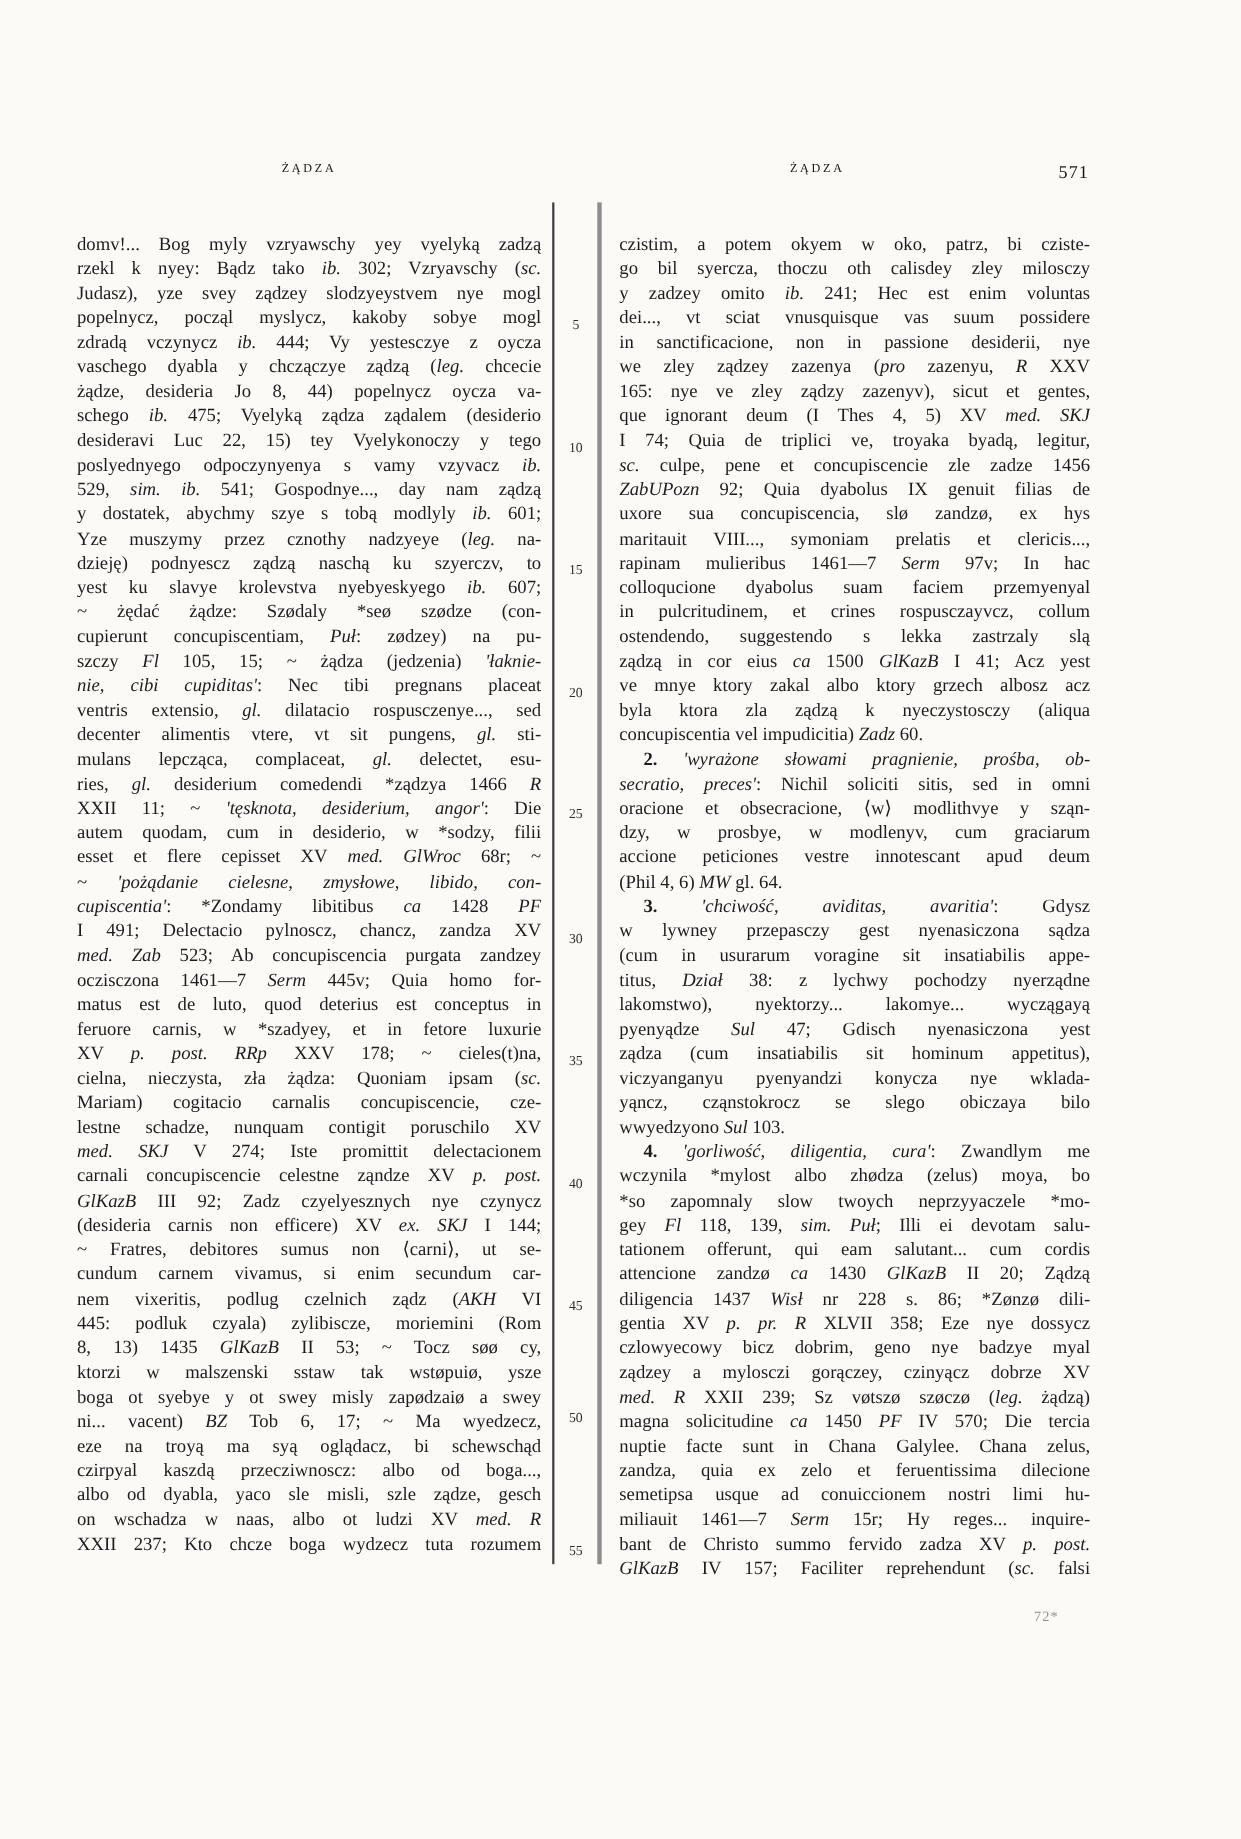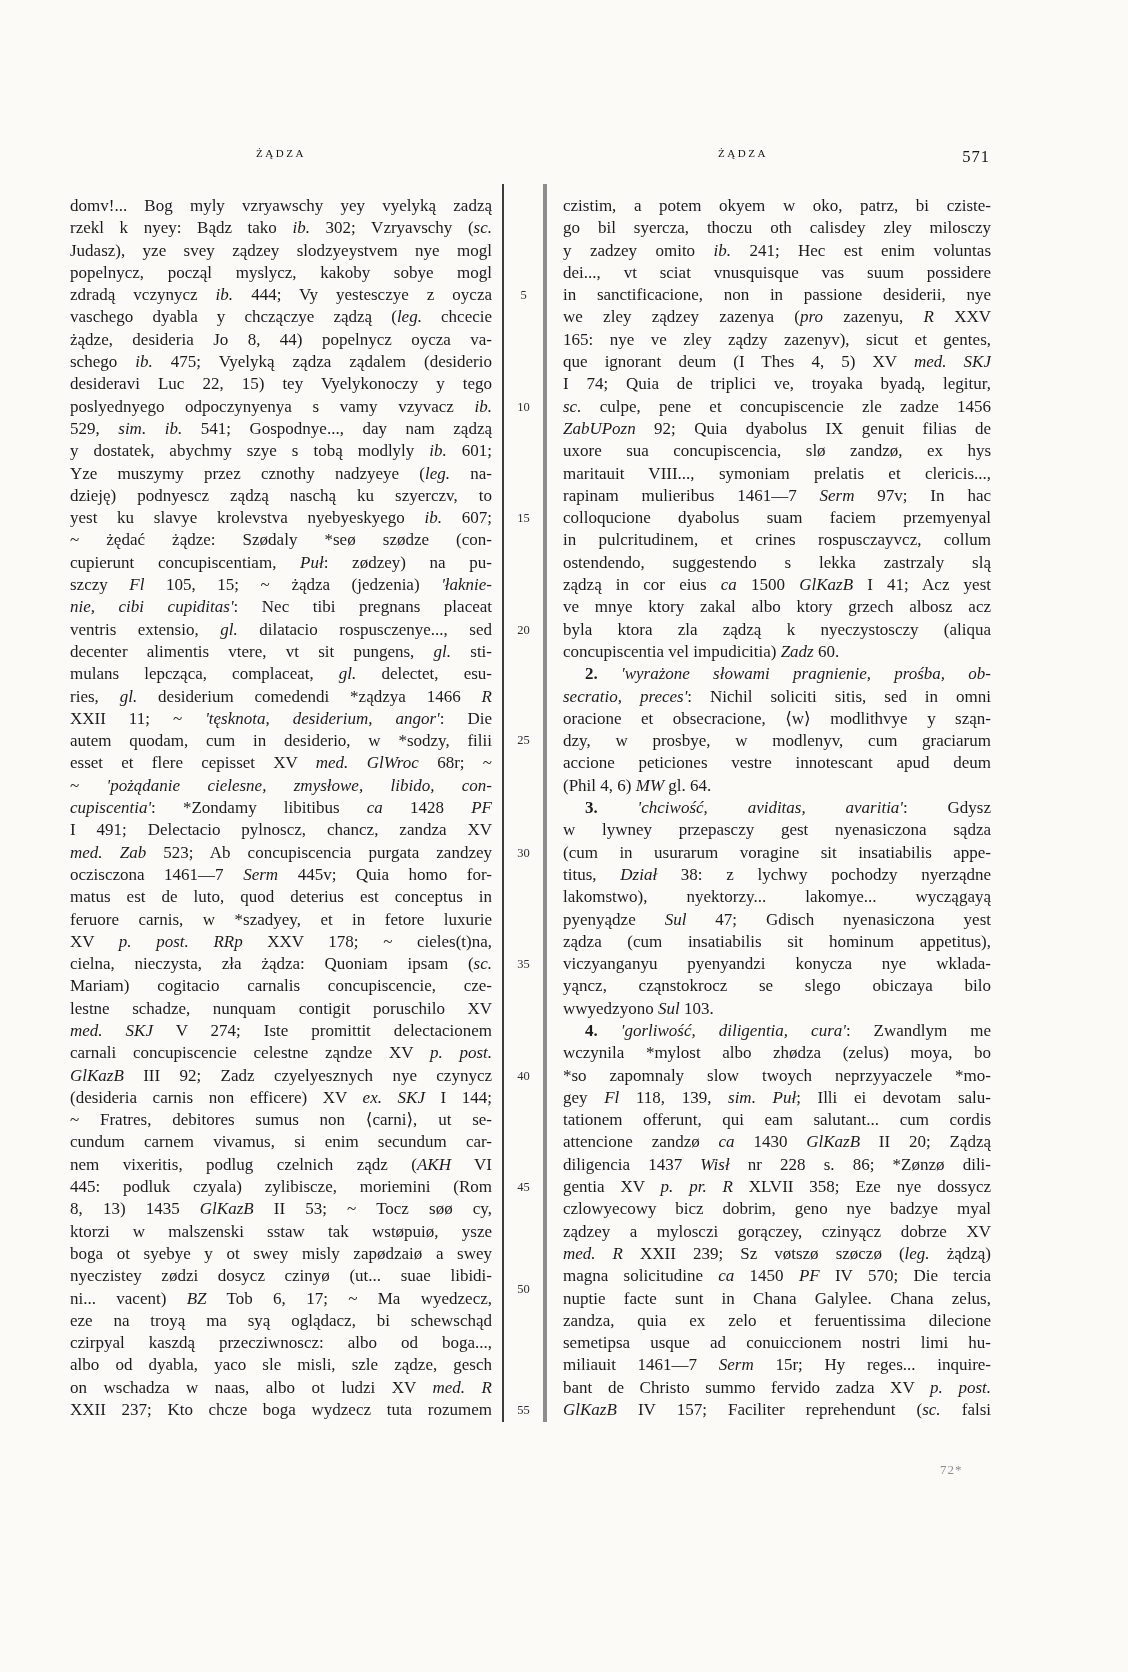--- a/index.html
+++ b/index.html
@@ -16,21 +16,21 @@
     font-size:11px; letter-spacing:2.5px; text-align:center;
     color:#141414;
   }
   #head-left  { left:70px;  width:422px; }
   #head-right { left:563px; width:360px; }
   #page-number {
     position:absolute; top:147px; left:920px; width:70px;
     font-size:16.5px; text-align:right; letter-spacing:1px; color:#141414;
   }
   .column {
-    position:absolute; top:195px;
+    position:absolute; top:211px;
   }
   #col-left  { left:70px;  width:422px; }
   #col-right { left:563px; width:428px; }
   .tl {
     font-size:17px; height:22.3px; line-height:22.3px;
     text-align:justify; text-align-last:justify;
     overflow:hidden; white-space:normal;
   }
   .tl.end { text-align-last:left; }
   .tl.ind { text-indent:22px; }
@@ -106,21 +106,20 @@
       <div class="tl">carnali concupiscencie celestne ząndze XV <i>p. post.</i></div>
       <div class="tl"><i>GlKazB</i> III 92; Zadz czyelyesznych nye czynycz</div>
       <div class="tl">(desideria carnis non efficere) XV <i>ex.</i> <i>SKJ</i> I 144;</div>
       <div class="tl">~ Fratres, debitores sumus non ⟨carni⟩, ut se-</div>
       <div class="tl">cundum carnem vivamus, si enim secundum car-</div>
       <div class="tl">nem vixeritis, podlug czelnich ządz (<i>AKH</i> VI</div>
       <div class="tl">445: podluk czyala) zylibiscze, moriemini (Rom</div>
       <div class="tl">8, 13) 1435 <i>GlKazB</i> II 53; ~ Tocz søø cy,</div>
       <div class="tl">ktorzi w malszenski sstaw tak wstøpuiø, ysze</div>
       <div class="tl">boga ot syebye y ot swey misly zapødzaiø a swey</div>
-      <div class="tl">nyeczistey zødzi dosycz czinyø (ut... suae libidi-</div>
       <div class="tl">ni... vacent) <i>BZ</i> Tob 6, 17; ~ Ma wyedzecz,</div>
       <div class="tl">eze na troyą ma syą oglądacz, bi schewschąd</div>
       <div class="tl">czirpyal kaszdą przecziwnoscz: albo od boga...,</div>
       <div class="tl">albo od dyabla, yaco sle misli, szle ządze, gesch</div>
       <div class="tl">on wschadza w naas, albo ot ludzi XV <i>med.</i> <i>R</i></div>
       <div class="tl">XXII 237; Kto chcze boga wydzecz tuta rozumem</div>
     </div>
 
   <div id="rule-left" class="col-rule"></div>
 

